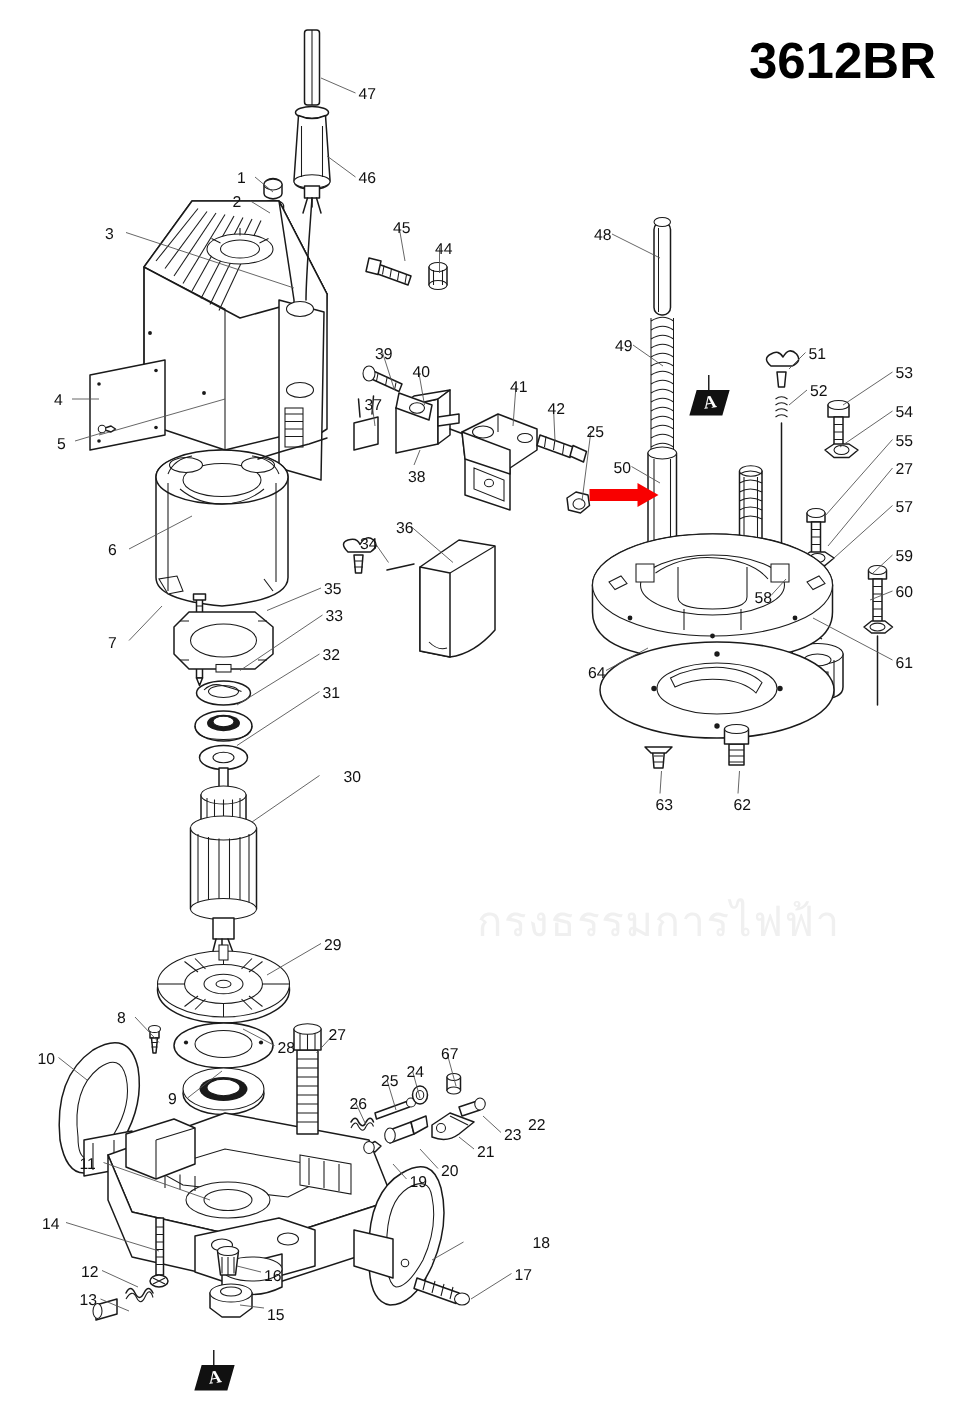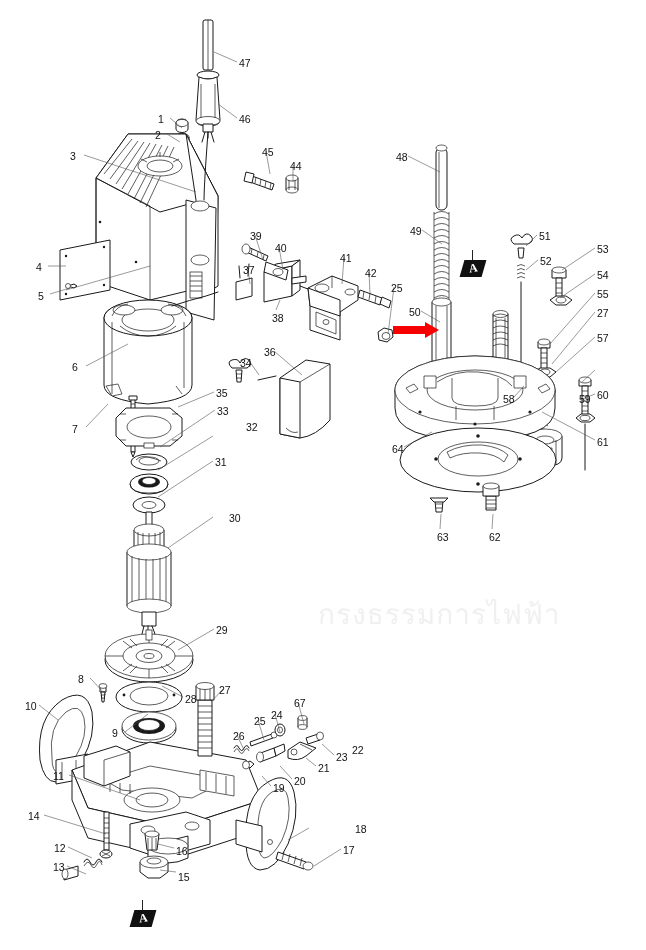--- a/index.html
+++ b/index.html
@@ -701,20 +701,21 @@
         <line x1="595" y1="370" x2="582" y2="382" class="leader"></line>
         <line x1="595" y1="394" x2="580" y2="400" class="leader"></line>
         <line x1="595" y1="440" x2="542" y2="412" class="leader"></line>
         <line x1="492" y1="529" x2="493" y2="514" class="leader"></line>
         <line x1="440" y1="529" x2="441" y2="514" class="leader"></line>
         <line x1="404" y1="447" x2="432" y2="432" class="leader"></line>
         <line x1="298" y1="702" x2="304" y2="724" class="leader"></line>
       </g>
   </svg>
 
+  <div class="title">3612BR</div>
 
   <div class="wm">กรงธรรมการไฟฟ้า</div>
 
   <div id="labels">
       <div class="lbl" style="left: 158px; top: 114px;">1</div>
       <div class="lbl" style="left: 155px; top: 130px;">2</div>
       <div class="lbl" style="left: 70px; top: 151px;">3</div>
       <div class="lbl" style="left: 36px; top: 262px;">4</div>
       <div class="lbl" style="left: 38px; top: 291px;">5</div>
       <div class="lbl" style="left: 72px; top: 362px;">6</div>
@@ -736,21 +737,21 @@
       <div class="lbl" style="left: 352px; top: 745px;">22</div>
       <div class="lbl" style="left: 336px; top: 752px; text-align: right;">23</div>
       <div class="lbl" style="left: 271px; top: 710px;">24</div>
       <div class="lbl" style="left: 254px; top: 716px;">25</div>
       <div class="lbl" style="left: 233px; top: 731px;">26</div>
       <div class="lbl" style="left: 219px; top: 685px;">27</div>
       <div class="lbl" style="left: 185px; top: 694px;">28</div>
       <div class="lbl" style="left: 216px; top: 625px;">29</div>
       <div class="lbl" style="left: 229px; top: 513px;">30</div>
       <div class="lbl" style="left: 215px; top: 457px;">31</div>
-      <div class="lbl" style="left: 215px; top: 422px; margin-left: 31px;">32</div>
+      <div class="lbl" style="left: 215px; top: 432px;">32</div>
       <div class="lbl" style="left: 217px; top: 406px;">33</div>
       <div class="lbl" style="left: 240px; top: 358px;">34</div>
       <div class="lbl" style="left: 216px; top: 388px;">35</div>
       <div class="lbl" style="left: 264px; top: 347px;">36</div>
       <div class="lbl" style="left: 243px; top: 265px;">37</div>
       <div class="lbl" style="left: 272px; top: 313px;">38</div>
       <div class="lbl" style="left: 250px; top: 231px;">39</div>
       <div class="lbl" style="left: 275px; top: 243px;">40</div>
       <div class="lbl" style="left: 340px; top: 253px;">41</div>
       <div class="lbl" style="left: 365px; top: 268px;">42</div>
@@ -763,21 +764,21 @@
       <div class="lbl" style="left: 410px; top: 226px;">49</div>
       <div class="lbl" style="left: 409px; top: 307px;">50</div>
       <div class="lbl" style="left: 539px; top: 231px;">51</div>
       <div class="lbl" style="left: 540px; top: 256px;">52</div>
       <div class="lbl" style="left: 597px; top: 244px;">53</div>
       <div class="lbl" style="left: 597px; top: 270px;">54</div>
       <div class="lbl" style="left: 597px; top: 289px;">55</div>
       <div class="lbl" style="left: 597px; top: 308px;">27</div>
       <div class="lbl" style="left: 597px; top: 333px;">57</div>
       <div class="lbl" style="left: 503px; top: 394px;">58</div>
-      <div class="lbl" style="left: 579px; top: 366px; margin-top: 28px;">59</div>
+      <div class="lbl" style="left: 597px; top: 366px;">59</div>
       <div class="lbl" style="left: 597px; top: 390px;">60</div>
       <div class="lbl" style="left: 597px; top: 437px;">61</div>
       <div class="lbl" style="left: 489px; top: 532px;">62</div>
       <div class="lbl" style="left: 437px; top: 532px;">63</div>
       <div class="lbl" style="left: 392px; top: 444px;">64</div>
       <div class="lbl" style="left: 294px; top: 698px;">67</div>
     </div>
 
   <div id="amarks">
       <div class="amark" style="left: 462px; top: 250px;">

